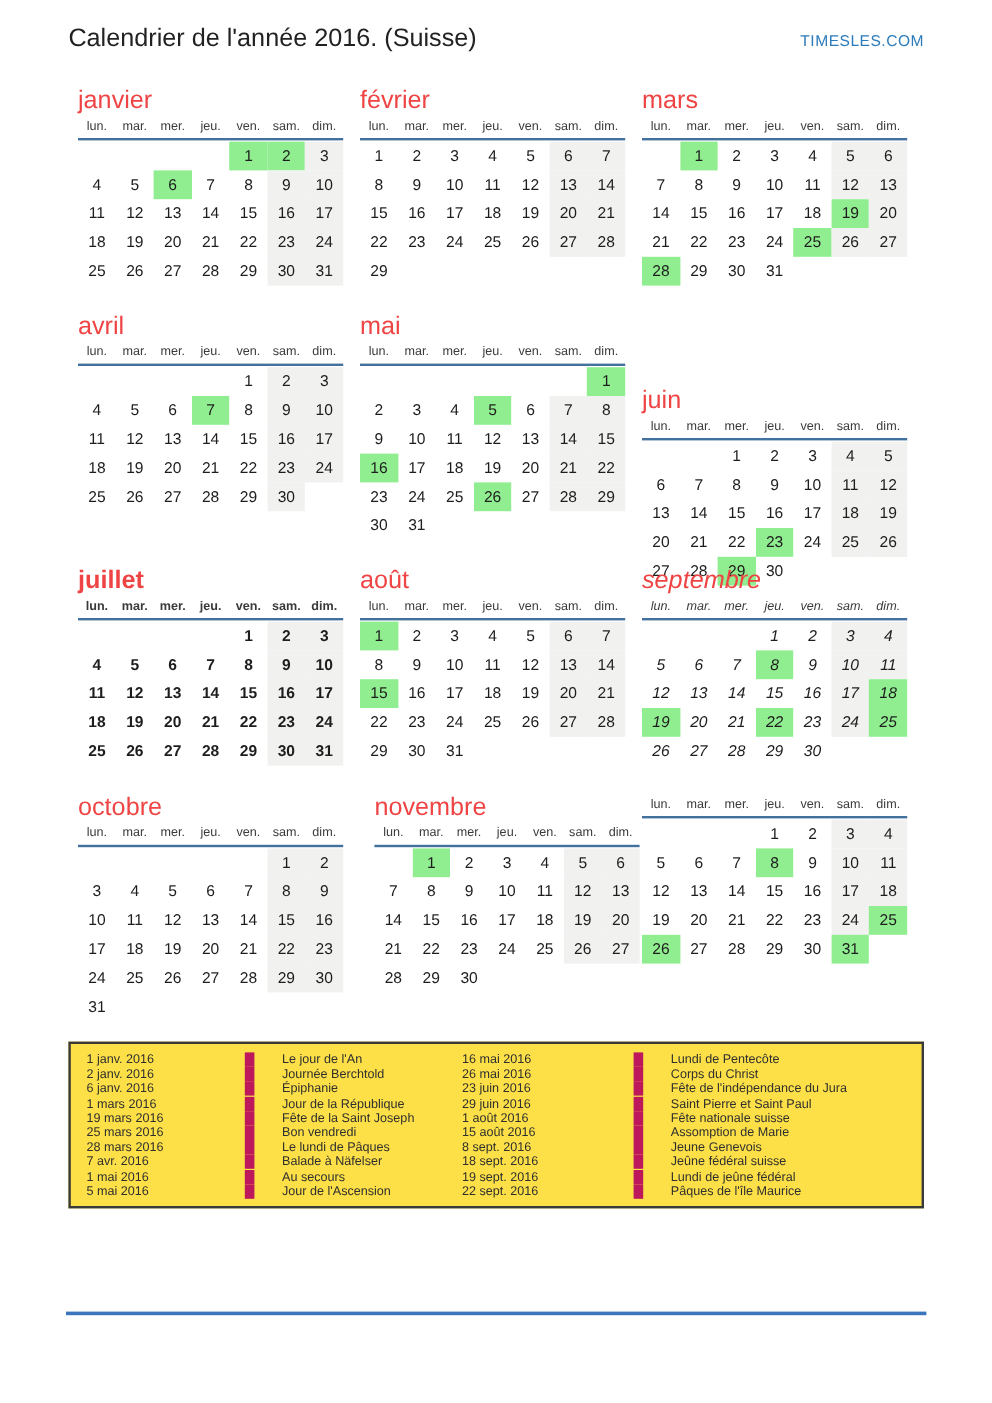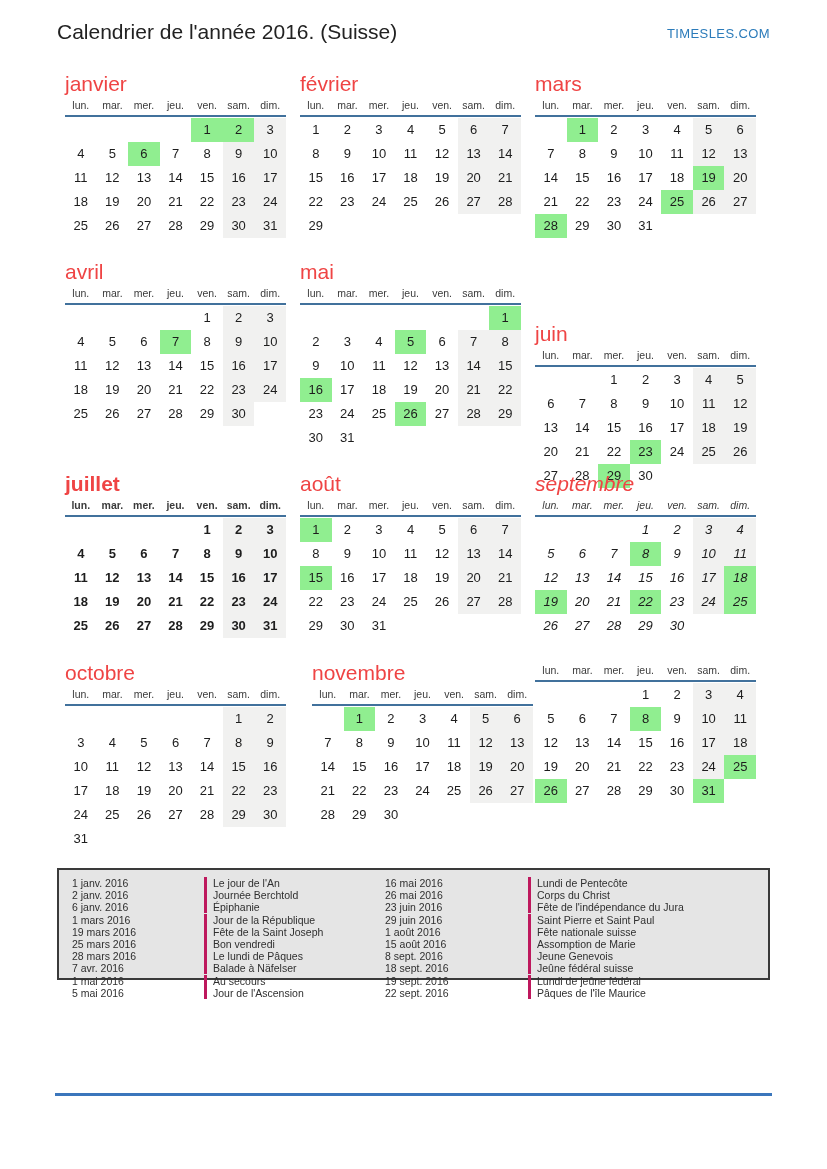--- a/index.html
+++ b/index.html
@@ -32,32 +32,32 @@
     display: grid; grid-template-columns: repeat(7, 1fr);
     grid-auto-rows: 24px; margin-top: 1px;
   }
   .day {
     font-size: 13px; line-height: 24px; text-align: center; color: #1d1d1d;
   }
   .day.weekend { background: #f1f1f0; }
   .day.holiday { background: #90ee90; }
 
   .legend {
-    position: absolute; left: 57px; top: 868px; width: 713px; height: 112px;
-    border: 2px solid #3a3a3a; background: #e5e5e5;
+    position: absolute; left: 57px; top: 868px; width: 713px; height: 139px;
+    border: 2px solid #3a3a3a; background: #fde047;
     padding: 7px 10px 6px 13px;
     display: grid;
     grid-template-columns: 132px 181px 143px 1fr;
     grid-auto-rows: 12.2px;
     align-items: center;
   }
   .legend-date { font-size: 10.5px; color: #2f2f2f; line-height: 12px; }
   .legend-name {
     font-size: 10.5px; color: #2f2f2f; line-height: 12px;
-    border-left: 3px solid #be185d; padding-left: 6px;
+    border-left: 8px solid #be185d; padding-left: 23px;
   }
 
   .footer-rule {
     position: absolute; left: 55px; top: 1093px; width: 717px; height: 3px;
     background: #3b76bc;
   }
 </style>
 </head>
 <body>
 

